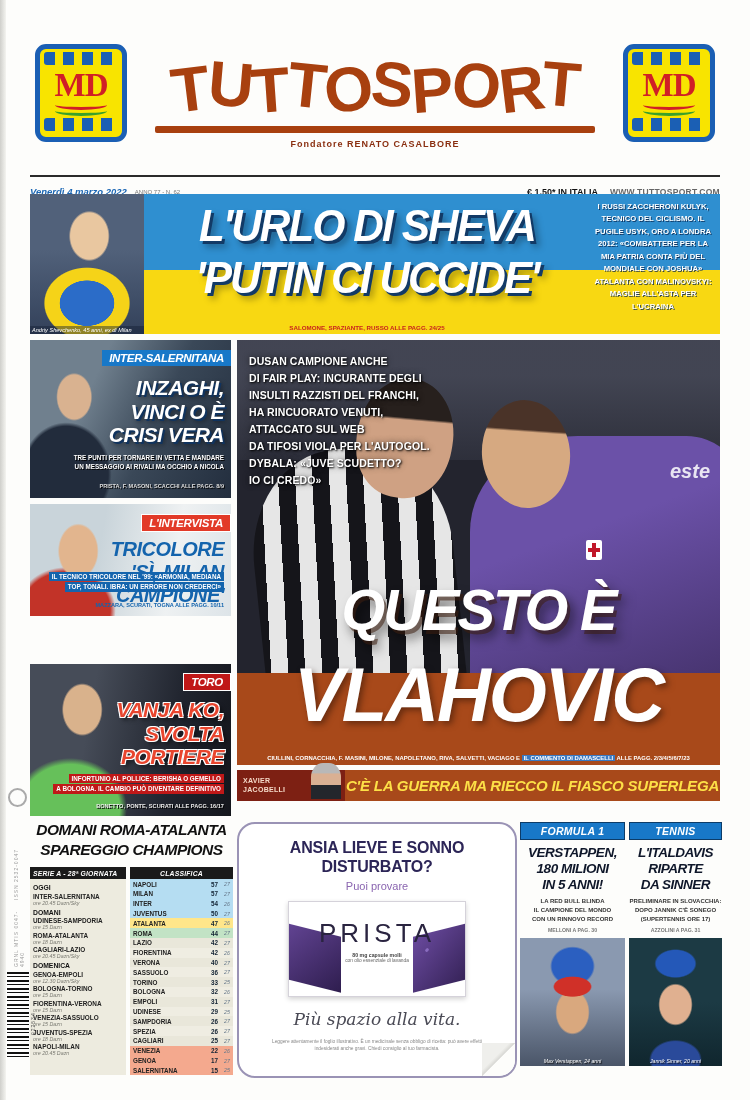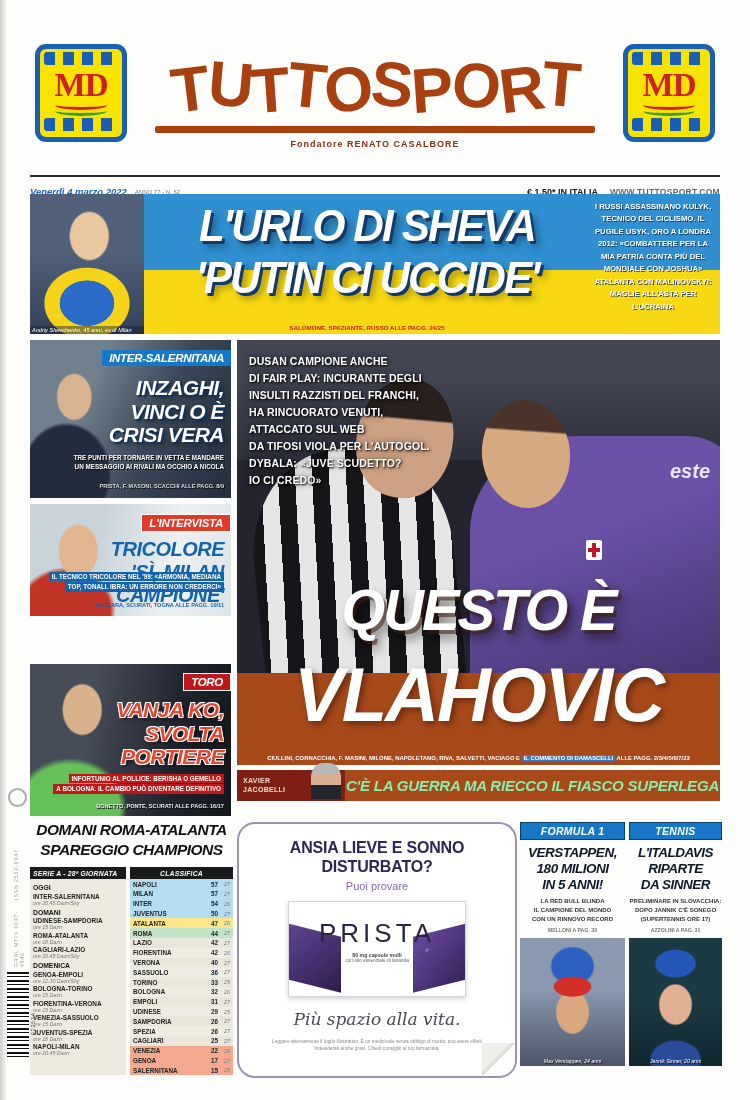--- a/index.html
+++ b/index.html
@@ -136,21 +136,21 @@
      font-size:5.9px;font-weight:bold;color:#fff;}
   #main-credits .hl{background:#3a78c0;padding:0 2px;}
 
   
   #jacobelli{left:237px;top:770px;width:483px;height:31px;background:#a8491a;display:flex;}
   #jac-name-box{width:108px;height:31px;background:#7d2013;position:relative;display:flex;align-items:center;}
   #jac-name{font-size:7px;font-weight:900;color:#f5d9c8;line-height:1.2;padding-left:6px;letter-spacing:.3px;}
   #jac-photo{position:absolute;right:4px;top:-7px;width:30px;height:36px;border-radius:40% 40% 0 0;
      background:linear-gradient(180deg,#b8b8b8 0 28%,#d9b093 30% 60%,#23262c 62%);}
   #jac-title{flex:1;display:flex;align-items:center;justify-content:center;
-     font-size:15px;font-weight:900;font-style:italic;color:#86efac;letter-spacing:-.2px;}
+     font-size:15px;font-weight:900;font-style:italic;color:#fde047;letter-spacing:-.2px;}
 
   
   #bottom-left{left:30px;top:820px;width:203px;}
   #bl-title{text-align:center;font-size:15.5px;font-weight:900;font-style:italic;color:#111;
      line-height:1.3;letter-spacing:-.5px;}
   #bl-cols{display:flex;gap:4px;margin-top:7px;}
   #fixtures-col{width:96px;background:#edebdf;padding-bottom:4px;}
   #classifica-col{width:103px;}
   .bl-header{background:#1a1a1a;color:#fff;font-size:6.8px;font-weight:900;font-style:italic;
      padding:2.5px 3px;letter-spacing:.2px;}
@@ -259,21 +259,21 @@
   <span id="price-text">€ 1,50* IN ITALIA</span>
   <span id="site-text">WWW.TUTTOSPORT.COM</span>
 </div>
 
 <div id="banner" class="abs">
   <div id="banner-photo" class="abs"></div>
   <div id="banner-photo-caption" class="abs">Andriy Shevchenko, 45 anni, ex di Milan</div>
   <div id="banner-headline" class="abs pre">L'URLO DI SHEVA
 'PUTIN CI UCCIDE'</div>
   <div id="banner-credit" class="abs">SALOMONE, SPAZIANTE, RUSSO ALLE PAGG. 24/25</div>
-  <div id="banner-side" class="abs pre">I RUSSI ASSASSINANO KULYK,
+  <div id="banner-side" class="abs pre">I RUSSI ZACCHERONI KULYK,
 TECNICO DEL CICLISMO. IL
 PUGILE USYK, ORO A LONDRA
 2012: «COMBATTERE PER LA
 MIA PATRIA CONTA PIÙ DEL
 MONDIALE CON JOSHUA»
 ATALANTA CON MALINOVSKYI:
 MAGLIE ALL'ASTA PER L'UCRAINA</div>
 </div>
 
 <div id="card1" class="abs card">

